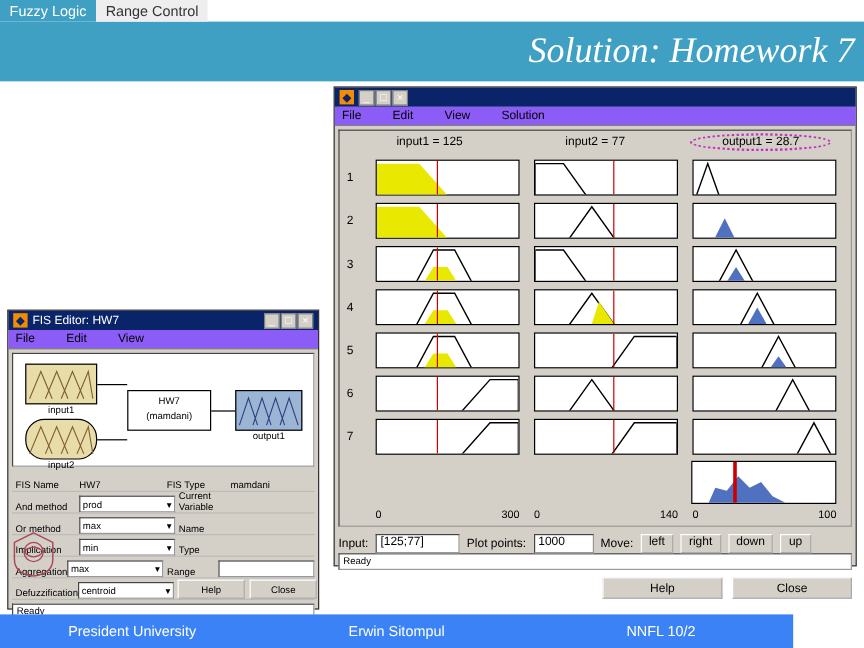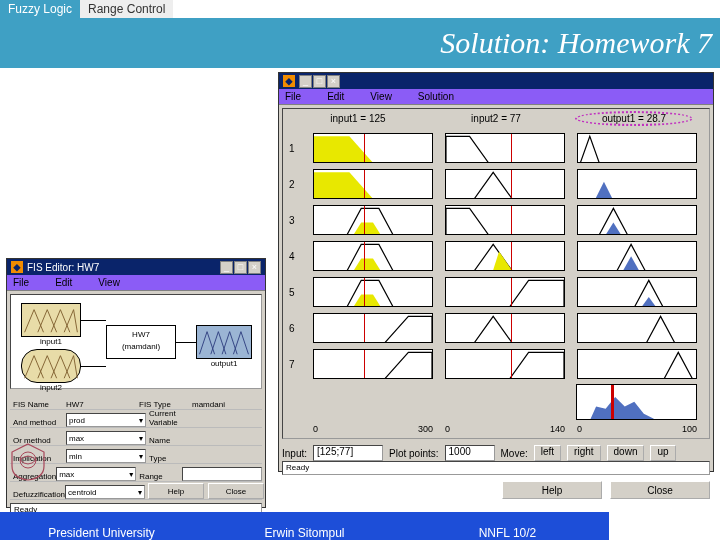--- a/index.html
+++ b/index.html
@@ -11,21 +11,21 @@
   .tab.active { background: #3fa0c4; color: #fff; }
 
   
   .titlebar { background: #3fa0c4; height: 50px; display: flex; align-items: center; justify-content: flex-end; padding-right: 8px; }
   .title { color: #fff; font-size: 30px; font-family: "Times New Roman", serif; font-style: italic; }
 
   
   .stage { position: relative; height: 446px; background: #fff; }
 
   
-  .footer { position: absolute; bottom: 0; left: 0; width: 609px; height: 28px; background: #1d4ed8; color: #fff; font-size: 12px; display: flex; align-items: flex-end; }
+  .footer { position: absolute; bottom: 0; left: 0; width: 661px; height: 28px; background: #3b82f6; color: #fff; font-size: 12px; display: flex; }
   .foot-col { display: flex; align-items: center; justify-content: center; }
   .foot-col:nth-child(1){width:240px}.foot-col:nth-child(2){width:240px}.foot-col:nth-child(3){width:240px}
 
   .logo { position:absolute; left:10px; bottom:32px; width:36px; height:40px; }
   .logo svg { width:100%; height:100%; }
 
   
   .win { position:absolute; background:#d4d0c8; border:1px solid #333; font-size:10px; }
   .win-tb { background:#0a246a; color:#fff; display:flex; align-items:center; padding:1px 4px; height:16px; }
   .win-tb-ico { width:12px; height:12px; background:#f28c00; margin-right:4px; display:flex; align-items:center; justify-content:center; color:#0a246a; font-size:9px; font-weight:bold;}

